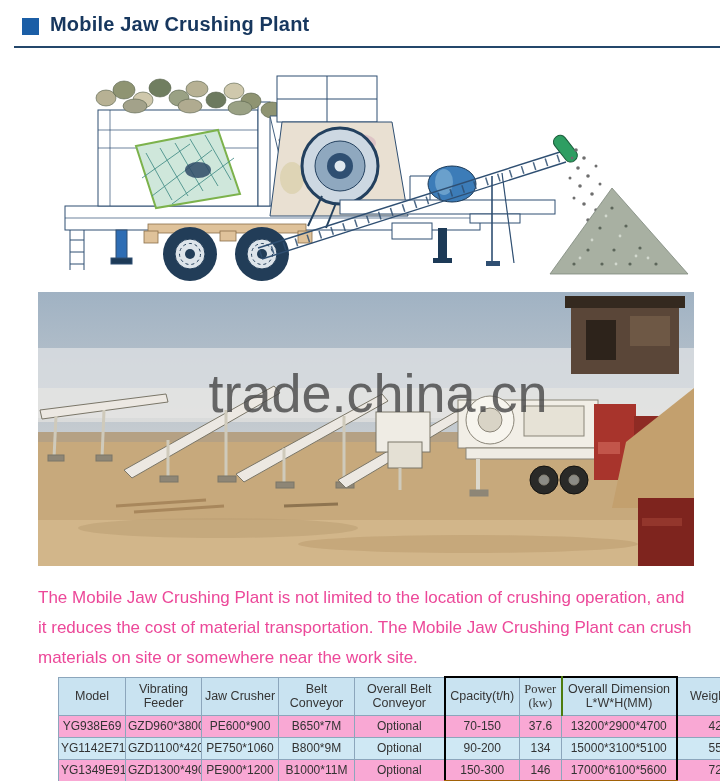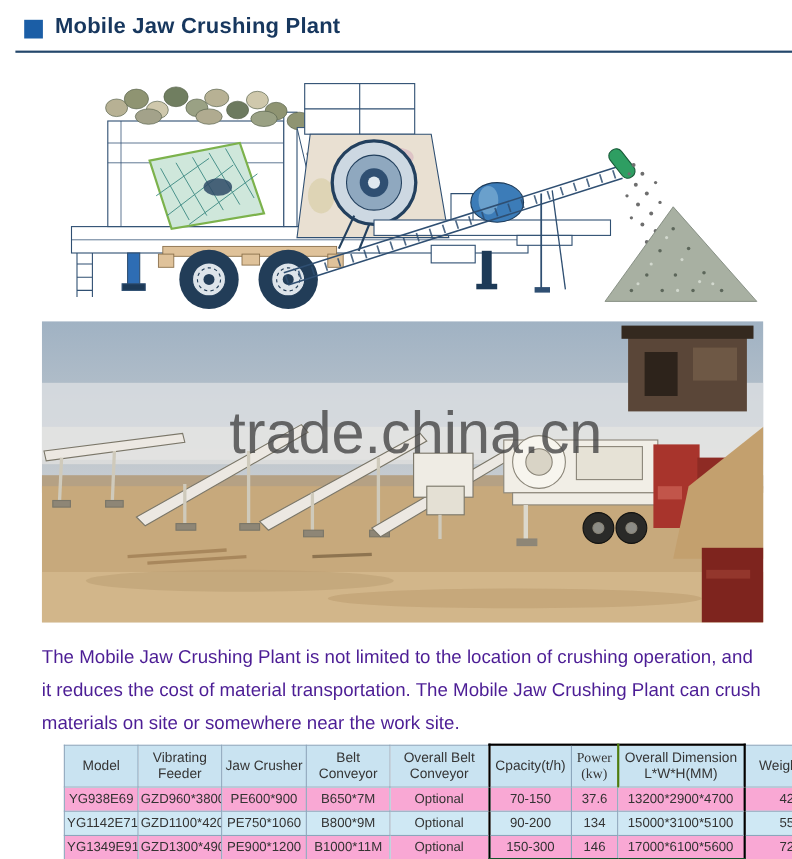--- a/index.html
+++ b/index.html
@@ -18,41 +18,41 @@
   .hdr-rule { position: absolute; left: 2px; top: 46px; width: 714px; height: 0; border-top: 2px solid #24476b; }
   
   .diagram-wrap { position: absolute; left: 40px; top: 58px; width: 660px; height: 230px; background: #fff; }
   .diagram-wrap svg { width: 100%; height: 100%; display: block; }
   
   .photo-wrap { position: absolute; left: 38px; top: 292px; width: 656px; height: 274px; border-radius: 26px; }
   .photo-wrap svg { width: 100%; height: 100%; display: block; }
   
   .desc { position: absolute; left: 38px; top: 583px; width: 672px; }
   .desc .line {
-    font-size: 17px; line-height: 30px; color: #4c1d95; white-space: nowrap;
+    font-size: 17px; line-height: 30px; color: #ec4899; white-space: nowrap;
     font-family: "Liberation Sans", sans-serif;
   }
   
   .spec-table-wrap { position: absolute; left: 22px; top: 676px; width: 696px; padding-left: 36px; }
   table.spec { border-collapse: collapse; table-layout: fixed; width: 695px; }
   table.spec th, table.spec td {
     border: 1px solid #8ca6bc; text-align: center; vertical-align: middle;
     font-family: "Liberation Sans", sans-serif; overflow: hidden;
   }
   table.spec th {
     background: #c9e3f1; color: #353535; font-weight: 400;
     font-size: 12.5px; line-height: 14.5px; height: 38px; padding: 1px 2px;
   }
   table.spec td { background: #f9a8d4; color: #333; font-size: 12px; height: 22px; padding: 0 2px; }
   table.spec tr.alt td { background: #cfe8f4; }
   
   table.spec .sel-top    { border-top: 2px solid #000; }
   table.spec .sel-left   { border-left: 2px solid #000; }
   table.spec .sel-right  { border-right: 2px solid #000; }
-  table.spec .sel-bottom { border-bottom: 2px solid #14532d; }
+  table.spec .sel-bottom { border-bottom: 2px solid #a16207; }
   table.spec th.power-right { border-right: 2px solid #4d7c0f; font-family: Liberation Serif, serif; }
 </style>
 </head>
 <body>
 
 <div class="page-header">
   <div class="hdr-square"></div>
   <div class="hdr-title">Mobile Jaw Crushing Plant</div>
   <div class="hdr-rule"></div>
 </div>

